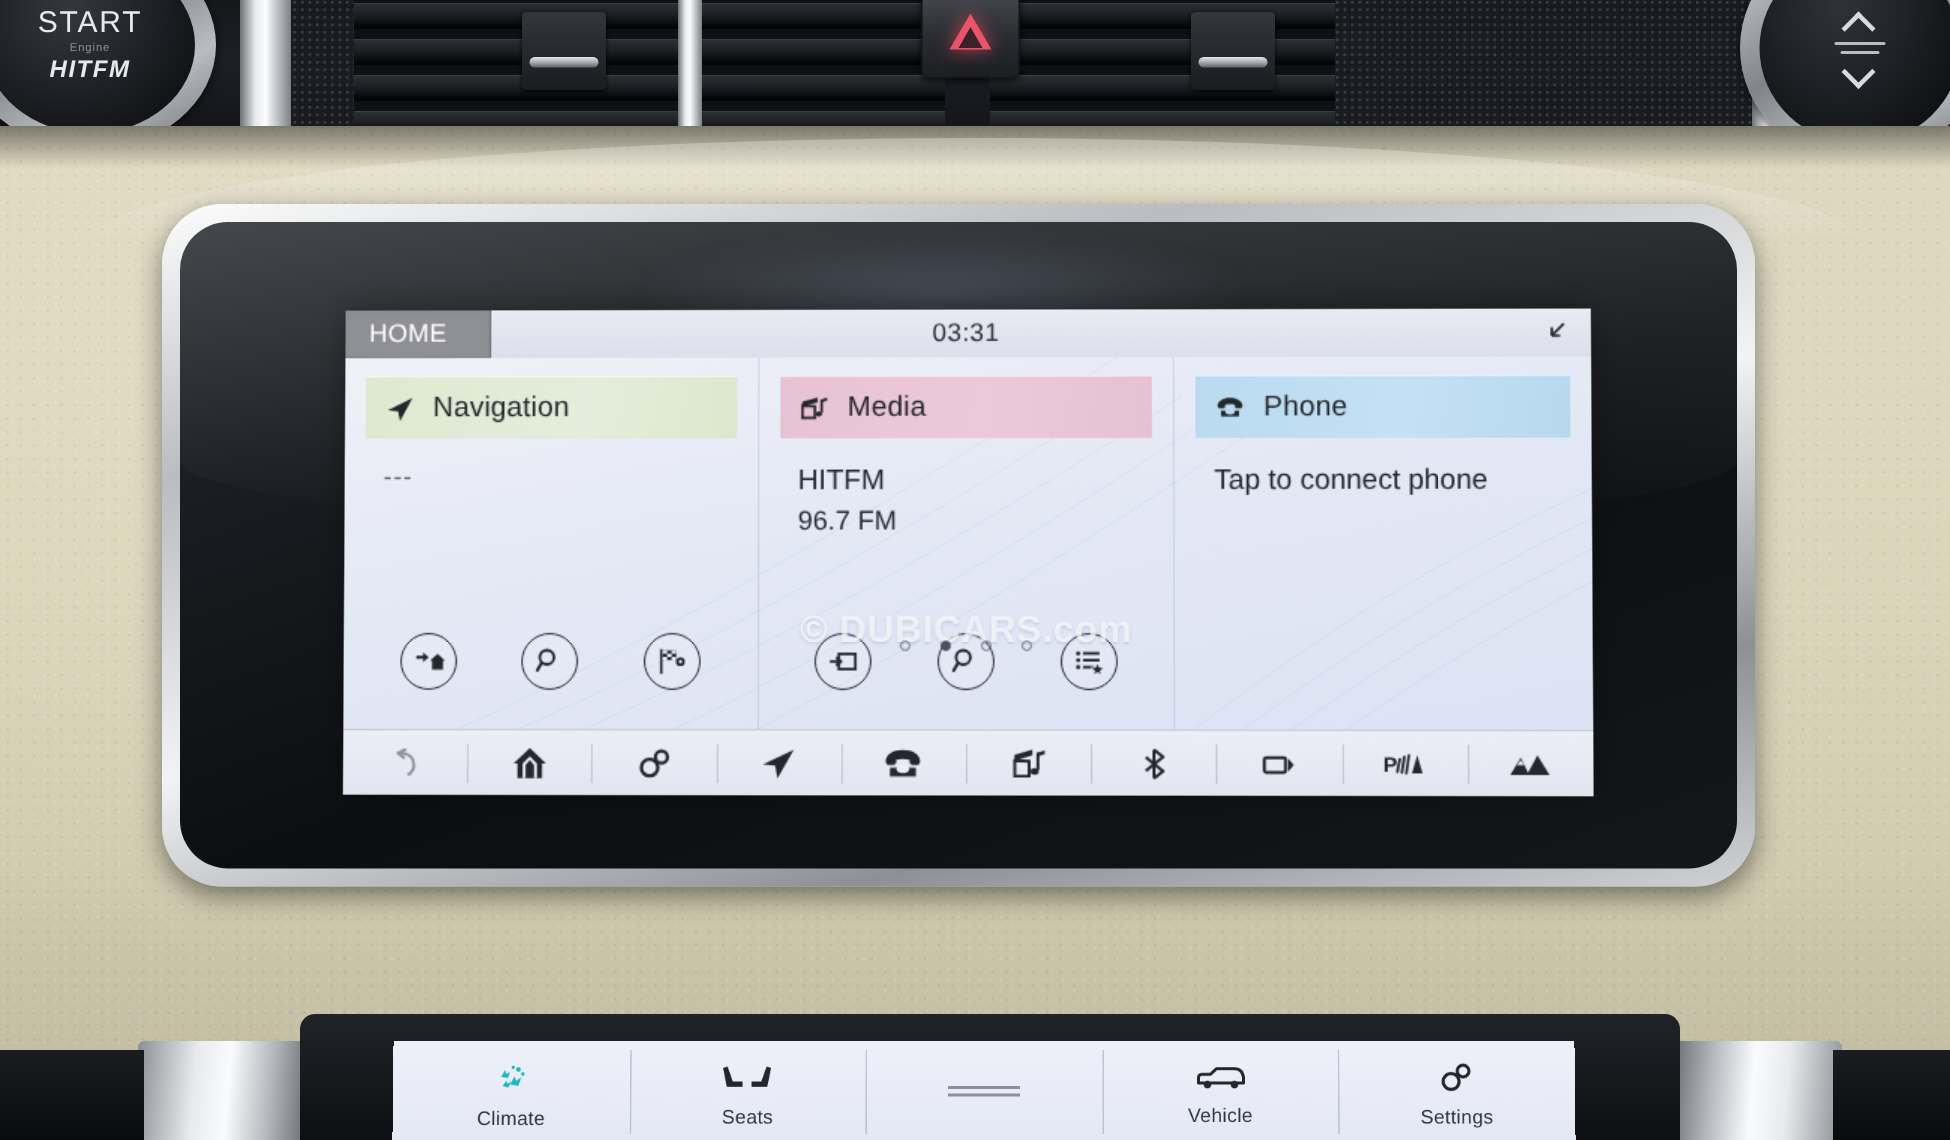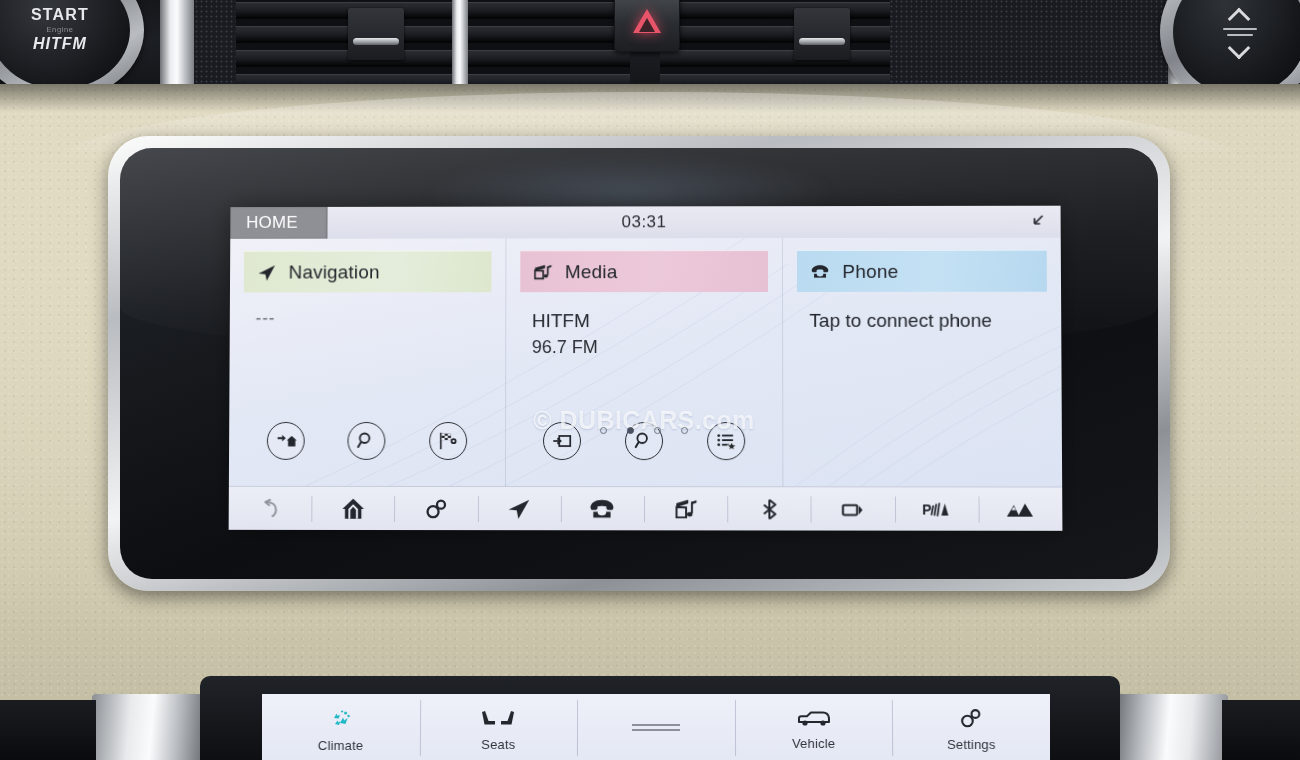--- a/index.html
+++ b/index.html
@@ -33,21 +33,21 @@
     position:absolute; left:0; top:0; width:168px; height:140px; border-radius:50%;
     background:linear-gradient(150deg,#c9ccd0,#7d8186 40%,#b9bdc2 70%,#6c7075);
     box-shadow:0 2px 6px rgba(0,0,0,.6);
   }
   .startstop-face {
     position:absolute; left:14px; top:11px; width:140px; height:118px; border-radius:50%;
     background:radial-gradient(ellipse at 40% 30%,#34373c,#121418 75%);
     display:flex; flex-direction:column; align-items:center; justify-content:center;
     color:#e7e9ec; text-align:center; line-height:1.15;
   }
-  .ss-start { font-size:16px; font-weight:bold; letter-spacing:1.2px; }
+  .ss-start { font-size:20px; font-weight:normal; letter-spacing:1.2px; }
   .ss-mid   { font-size:7.5px; color:#8e9298; letter-spacing:.6px; margin:1px 14px; }
   .ss-stop  { font-size:16px; font-weight:bold; font-style:italic; letter-spacing:1px; }
 
   
   .chrome-strip {
     position:absolute; top:0; height:92px;
     background:linear-gradient(90deg,#6e7176,#e9ebed 30%,#fbfcfd 50%,#c2c5c9 72%,#7c8085);
   }
   .cs1 { left:160px; width:34px; }
   .cs2 { left:452px; width:16px; }

